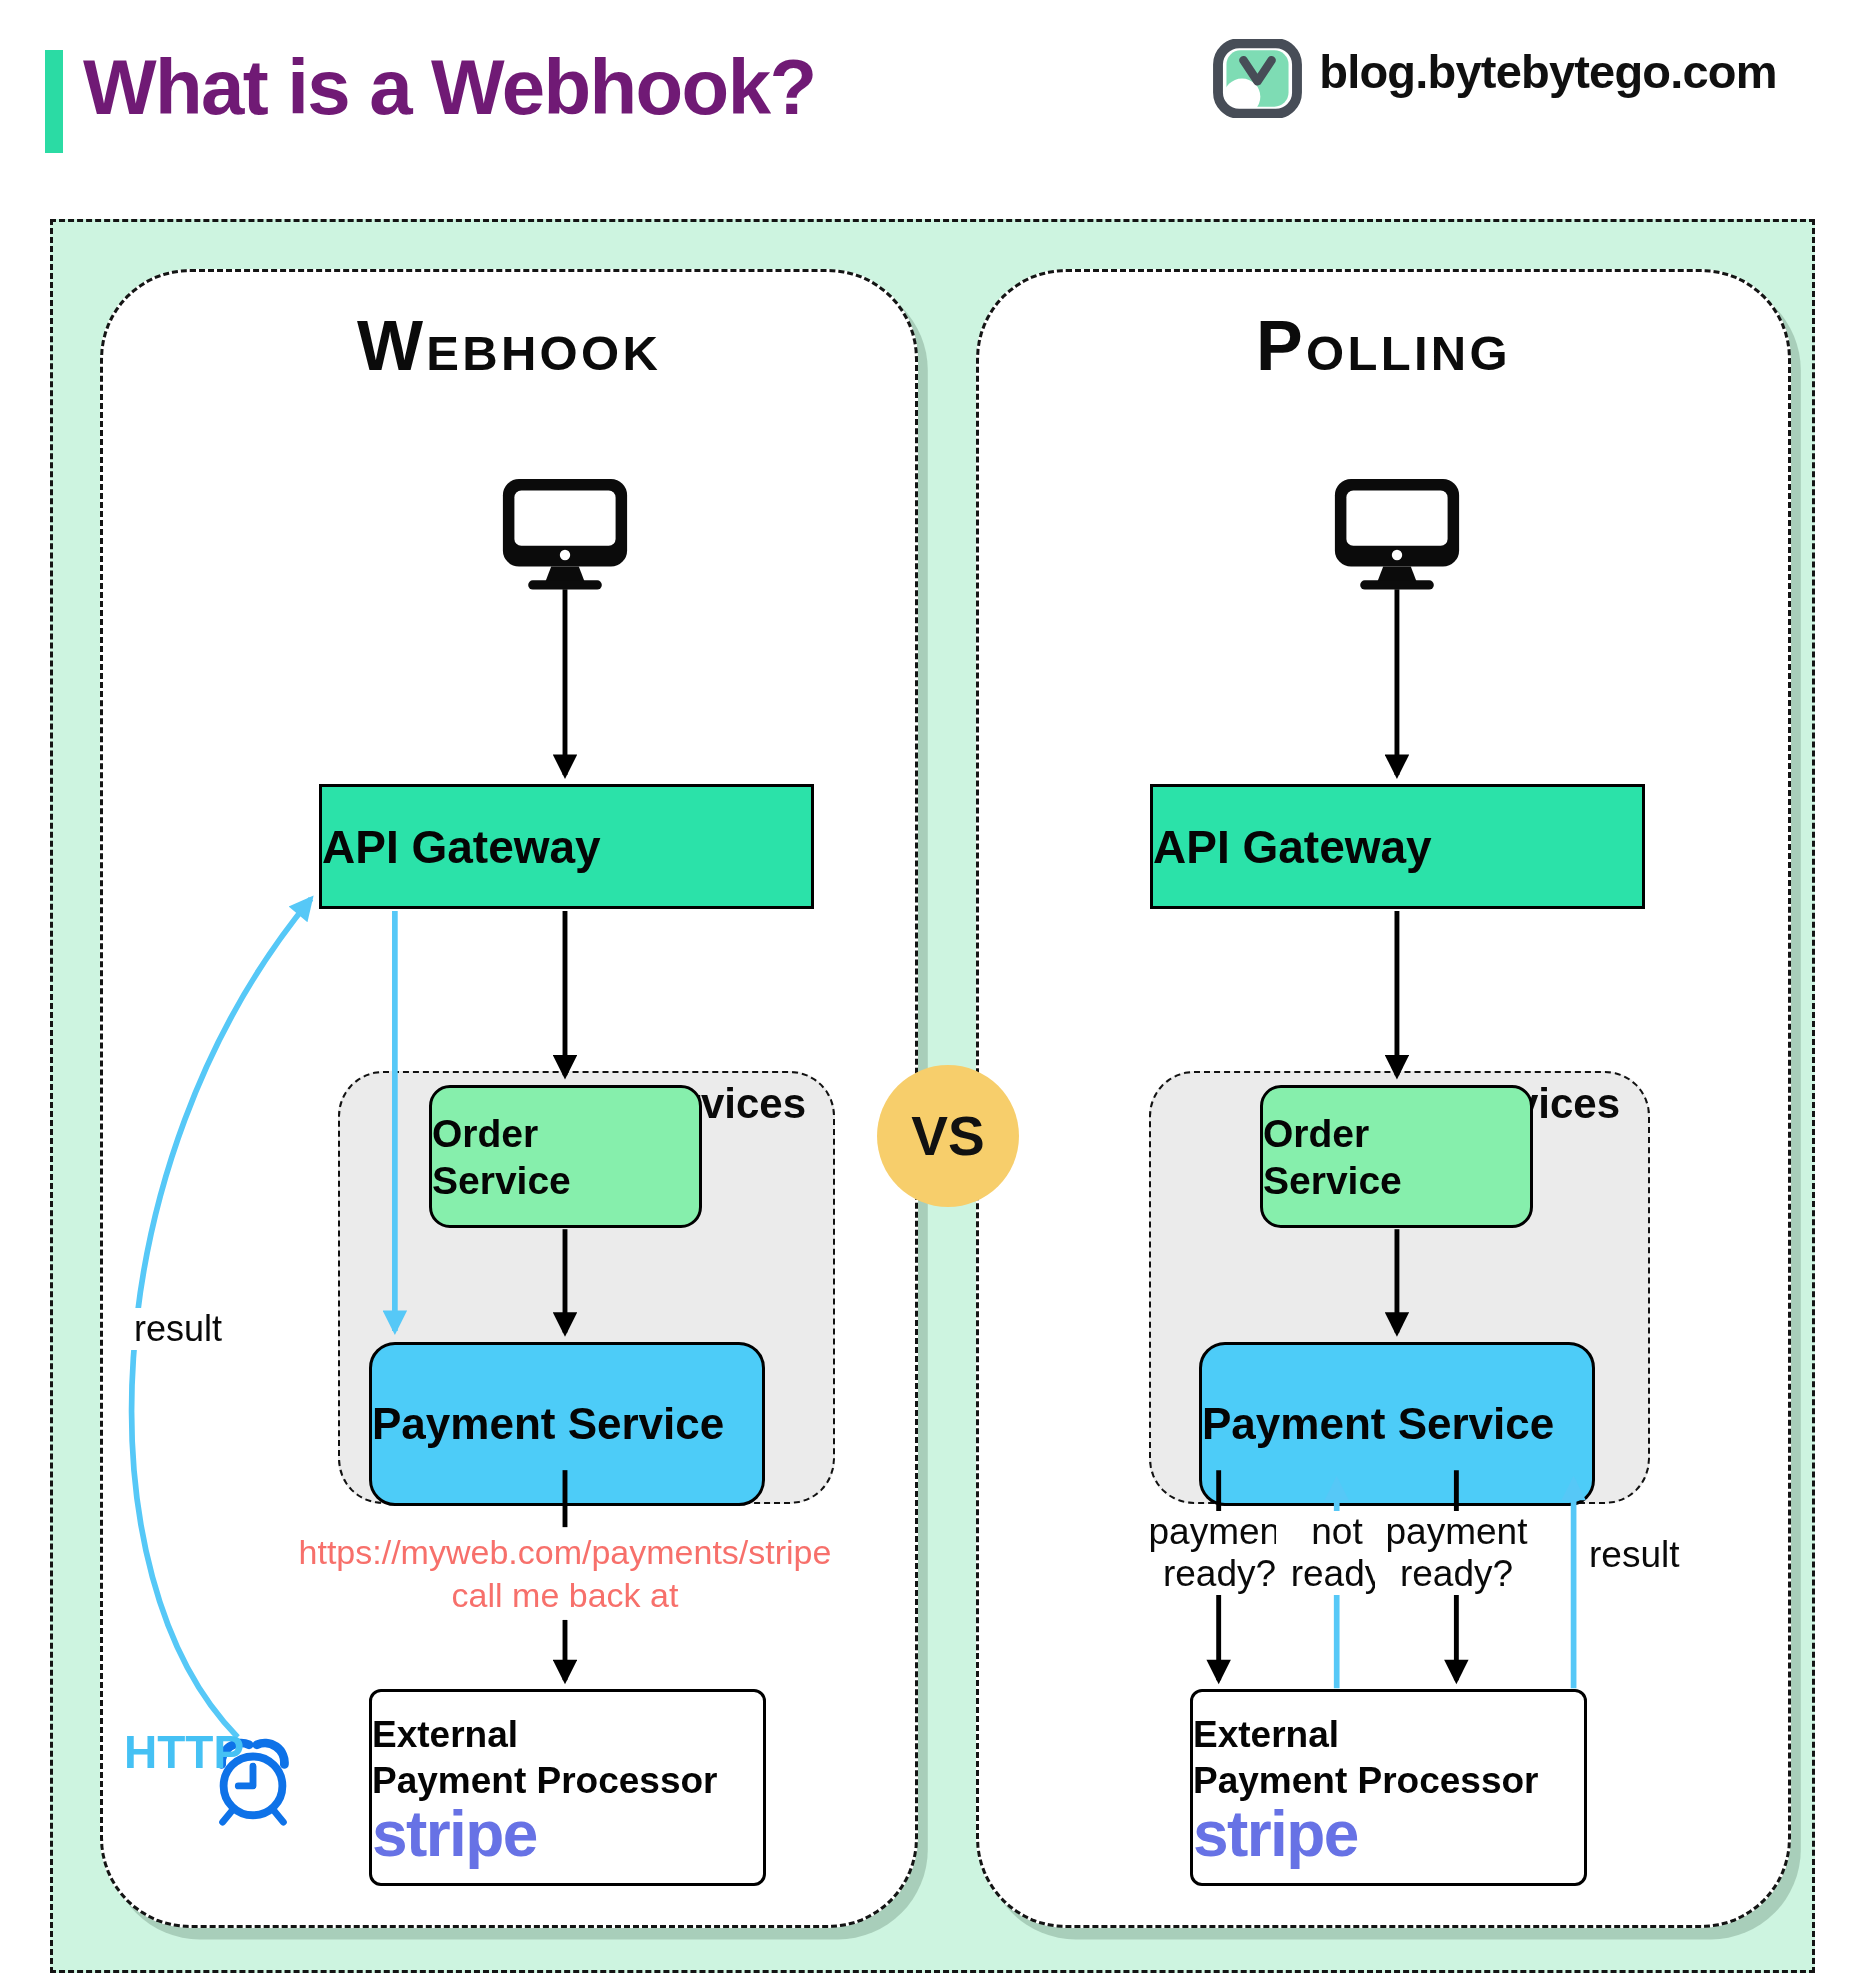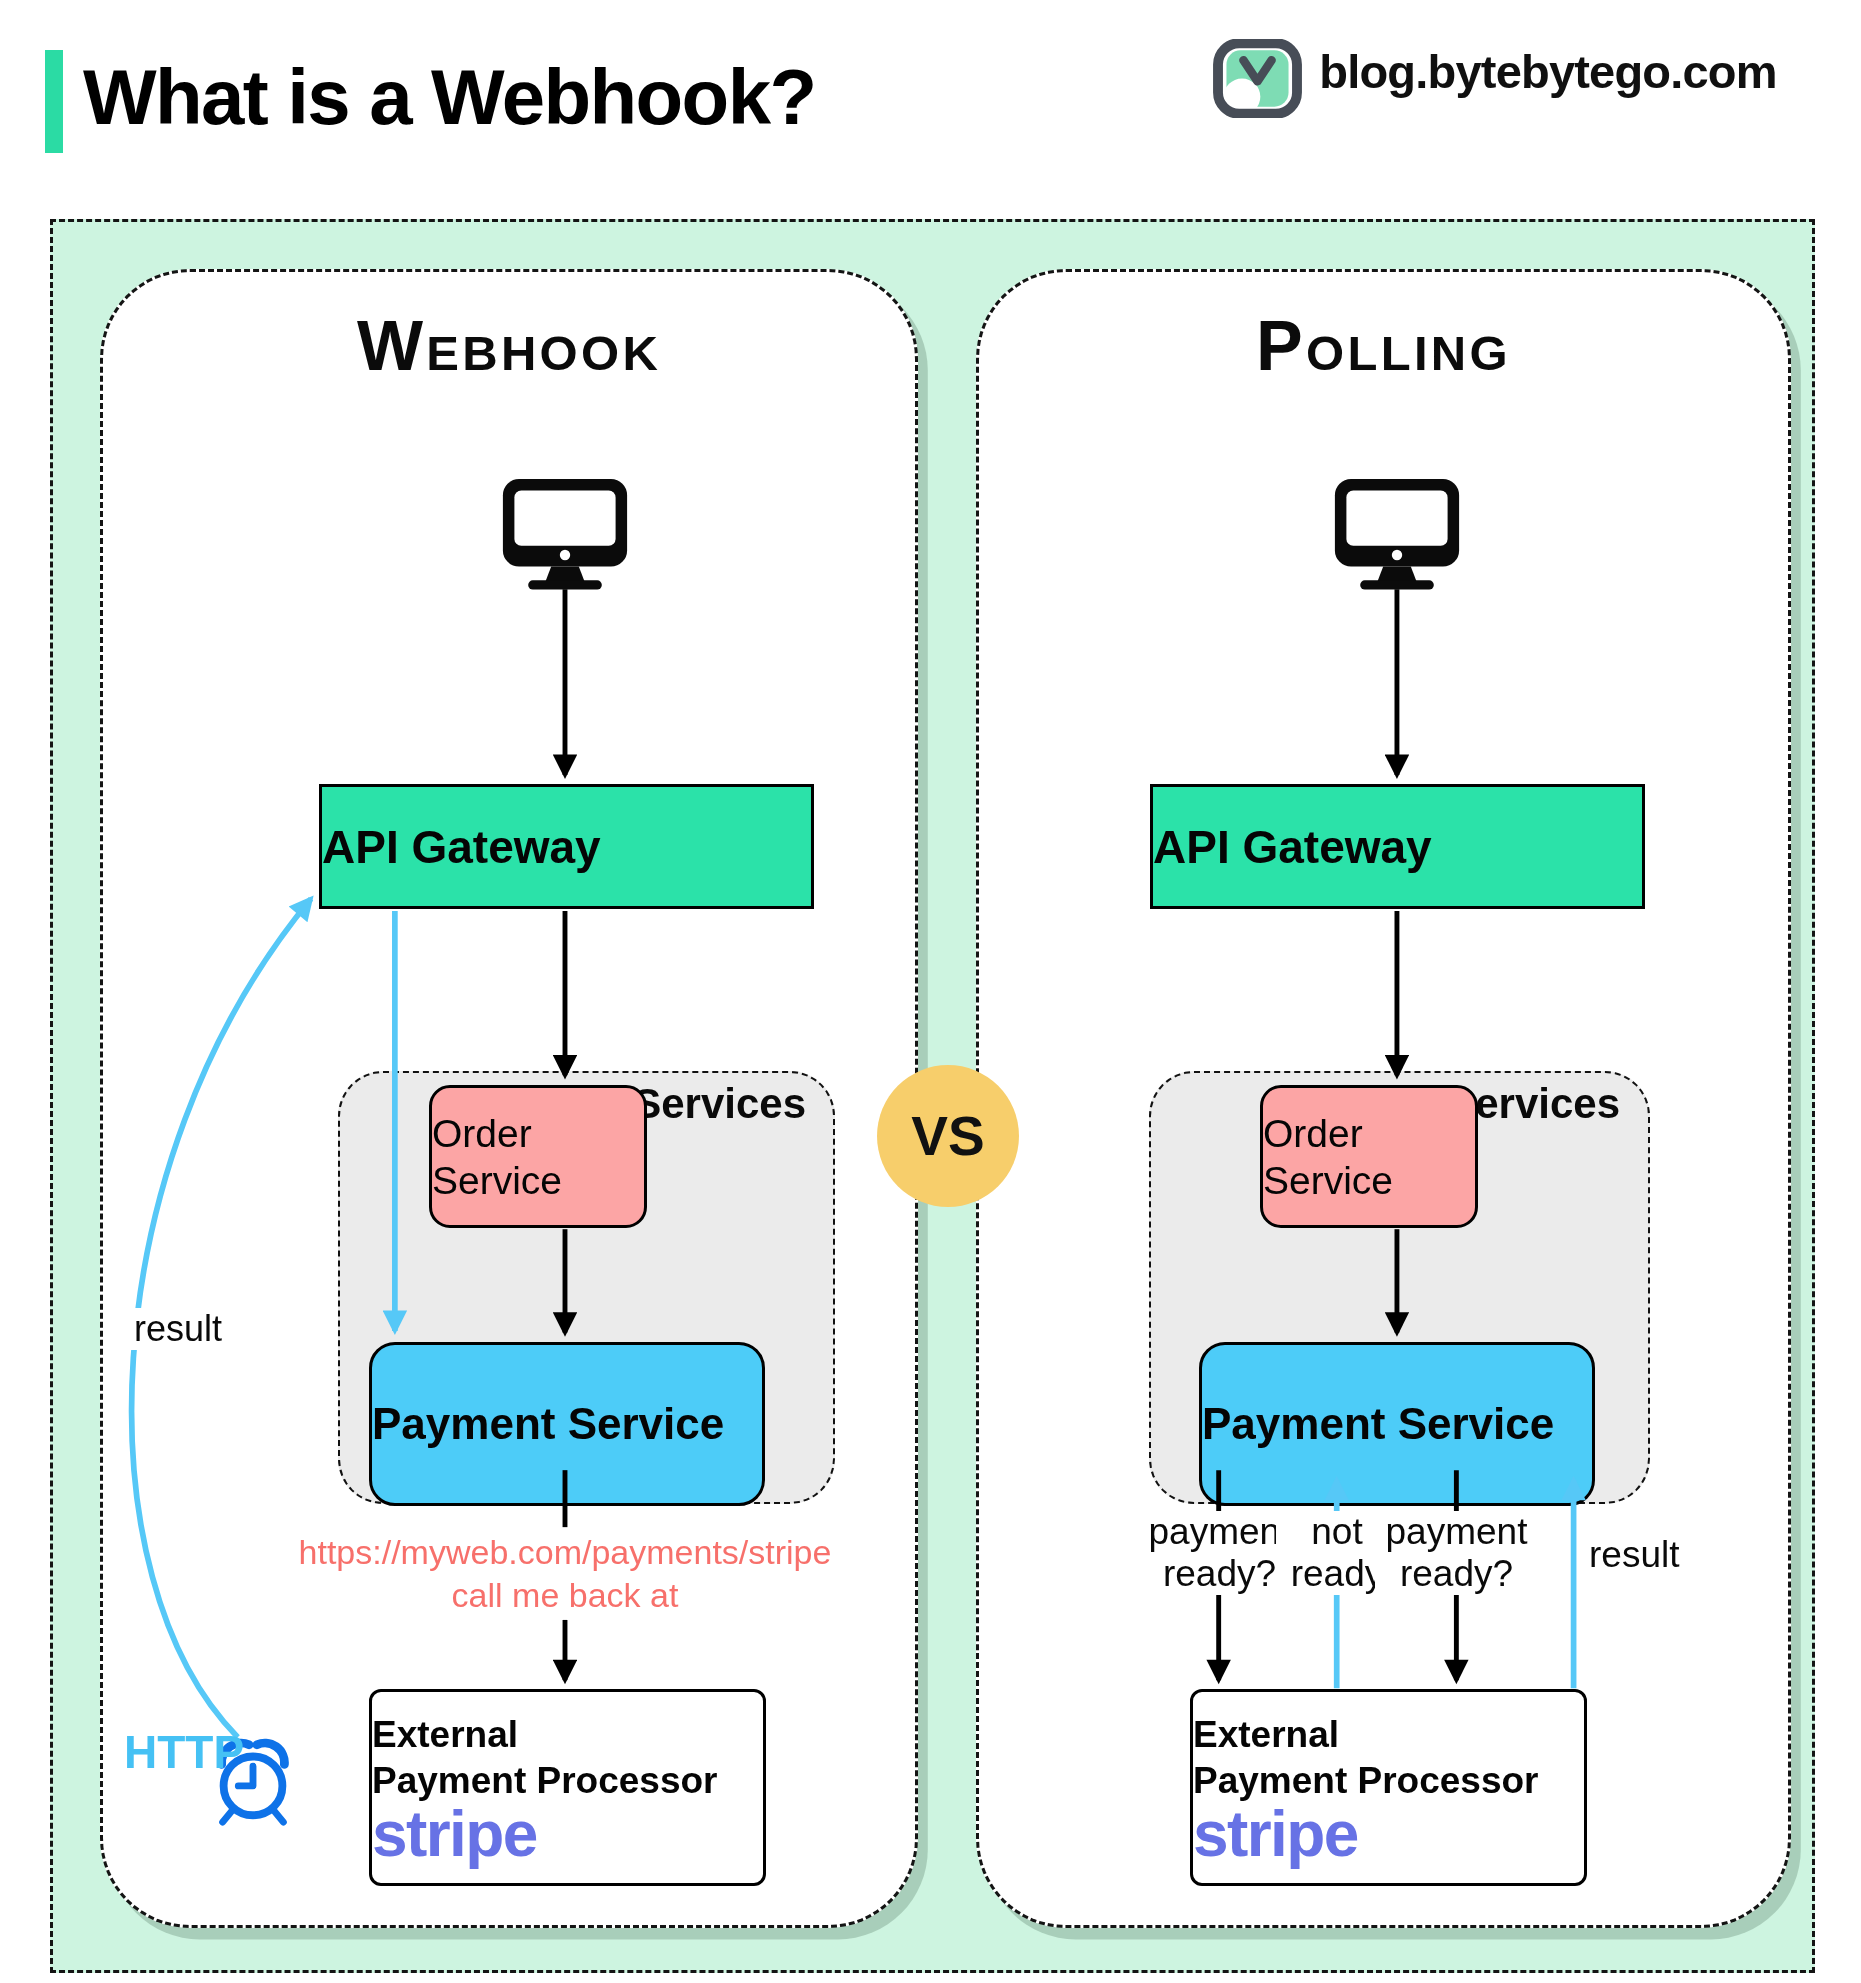--- a/index.html
+++ b/index.html
@@ -1,41 +1,41 @@
 <!DOCTYPE html>
 <html style="--mint: #CDF4E0; --panel: #FFFFFF; --border-dark: #141414; --api-gateway-green: #2BE2A9; --payment-blue: #4DCCF8; --services-gray: #EBEBEB; --arrow-blue: #56C8F7; --clock-blue: #0E72E8; --http-blue: #45C1F4; --callback-red: #F7706B; --stripe-purple: #6772E5; --vs-yellow: #F7CE6B; --accent: #2BDBA4;font-size:13px"><head>
 <meta charset="utf-8">
 <style>
   html,body{margin:0;padding:0;background:#ffffff;}
   body{width:1861px;height:1983px;position:relative;font-family:"Liberation Sans",sans-serif;overflow:hidden;}
   .abs{position:absolute;}
 
   
   #accent-bar{left:45px;top:50px;width:18px;height:103px;background:var(--accent,#2BDBA4);}
-  #page-title{left:83px;top:52px;font-size:78px;font-weight:700;letter-spacing:-1.6px;color:#000000;white-space:nowrap;}
+  #page-title{left:83px;top:42px;font-size:78px;font-weight:700;letter-spacing:-1.6px;color:#701a75;white-space:nowrap;}
   #brand{left:1212px;top:39px;display:flex;align-items:flex-start;gap:16.3px;}
   #brand-text{font-size:47px;font-weight:700;color:#101010;letter-spacing:-0.8px;padding-top:4.9px;}
 
   
   #outer{left:50px;top:219px;width:1765px;height:1754px;background:var(--mint,#CDF4E0);border:3.3px dashed var(--border-dark,#141414);box-sizing:border-box;}
 
   
   .panel{top:269px;width:818px;height:1659px;background:var(--panel,#fff);border:3.3px dashed var(--border-dark,#141414);border-radius:90px;box-sizing:border-box;box-shadow:9.8px 11.4px 0 rgba(125,160,140,0.45);z-index:2;}
   #panel-webhook{left:100px;}
   #panel-polling{left:976px;width:815px;}
   .panel-title{top:301px;height:90px;display:flex;align-items:center;justify-content:center;font-variant:small-caps;font-weight:700;font-size:70px;letter-spacing:3.3px;color:#0b0b0b;z-index:4;}
   #title-webhook{left:100px;width:818px;}
   #title-polling{left:976px;width:815px;}
 
   
   .nodebox{box-sizing:border-box;display:flex;flex-direction:column;align-items:flex-start;justify-content:center;text-align:center;z-index:4;color:#050505;}
   .api-box{width:495px;height:125px;background:var(--api-gateway-green,#2BE2A9);border:3.3px solid #000;font-size:46px;font-weight:700;}
   .services-box{width:493px;height:429px;background:var(--services-gray,#EBEBEB);border:2.4px dashed #111;border-radius:45px;z-index:3;}
   .services-tag{width:285px;text-align:right;font-size:42px;font-weight:700;z-index:4;color:#0a0a0a;}
-  .order-box{width:218px;height:143px;background:#fca5a5;border:3.3px solid #000;border-radius:21px;font-size:39px;font-weight:400;line-height:47px;}
+  .order-box{width:273px;height:143px;background:#86efac;border:3.3px solid #000;border-radius:21px;font-size:39px;font-weight:700;line-height:47px;}
   .payment-box{width:396px;height:164px;background:var(--payment-blue,#4DCCF8);border:3.3px solid #000;border-radius:26px;font-size:44px;font-weight:700;}
   .external-box{width:397px;height:197px;background:#fff;border:3.3px solid #000;border-radius:12px;font-size:37px;font-weight:700;line-height:46px;}
   .stripe-logo{font-size:64px;font-weight:700;letter-spacing:-1.6px;color:var(--stripe-purple,#6772E5);line-height:57px;margin-top:1.6px;}
 
   
   #callback-note{left:280px;top:1531px;width:570px;text-align:center;font-size:34px;line-height:43px;color:var(--callback-red,#F7706B);z-index:6;}
   .flow-label{font-size:37px;line-height:42px;color:#0a0a0a;text-align:center;z-index:6;background:var(--panel,#fff);}
   #result-label-w{left:121px;top:1308px;width:114px;font-size:36px;}
   #http-label{left:124px;top:1725px;font-size:46px;font-weight:700;color:var(--http-blue,#45C1F4);z-index:6;}
   #result-label-p{left:1589px;top:1534px;background:transparent;}

